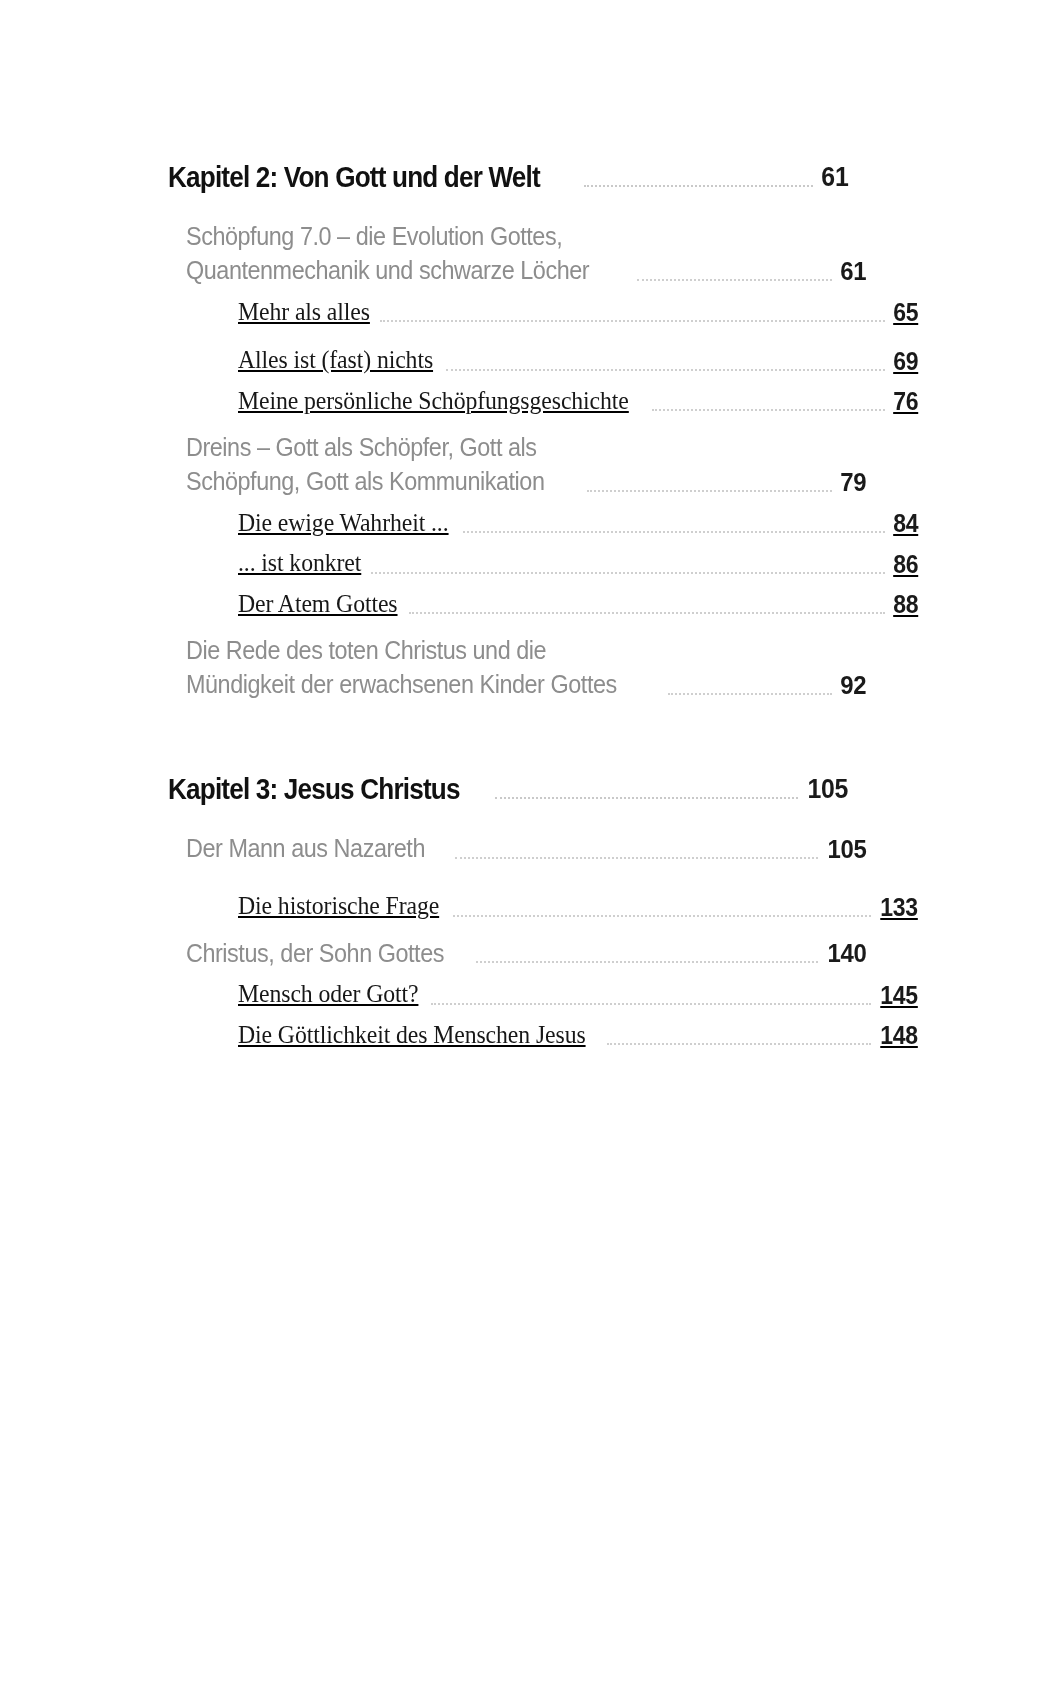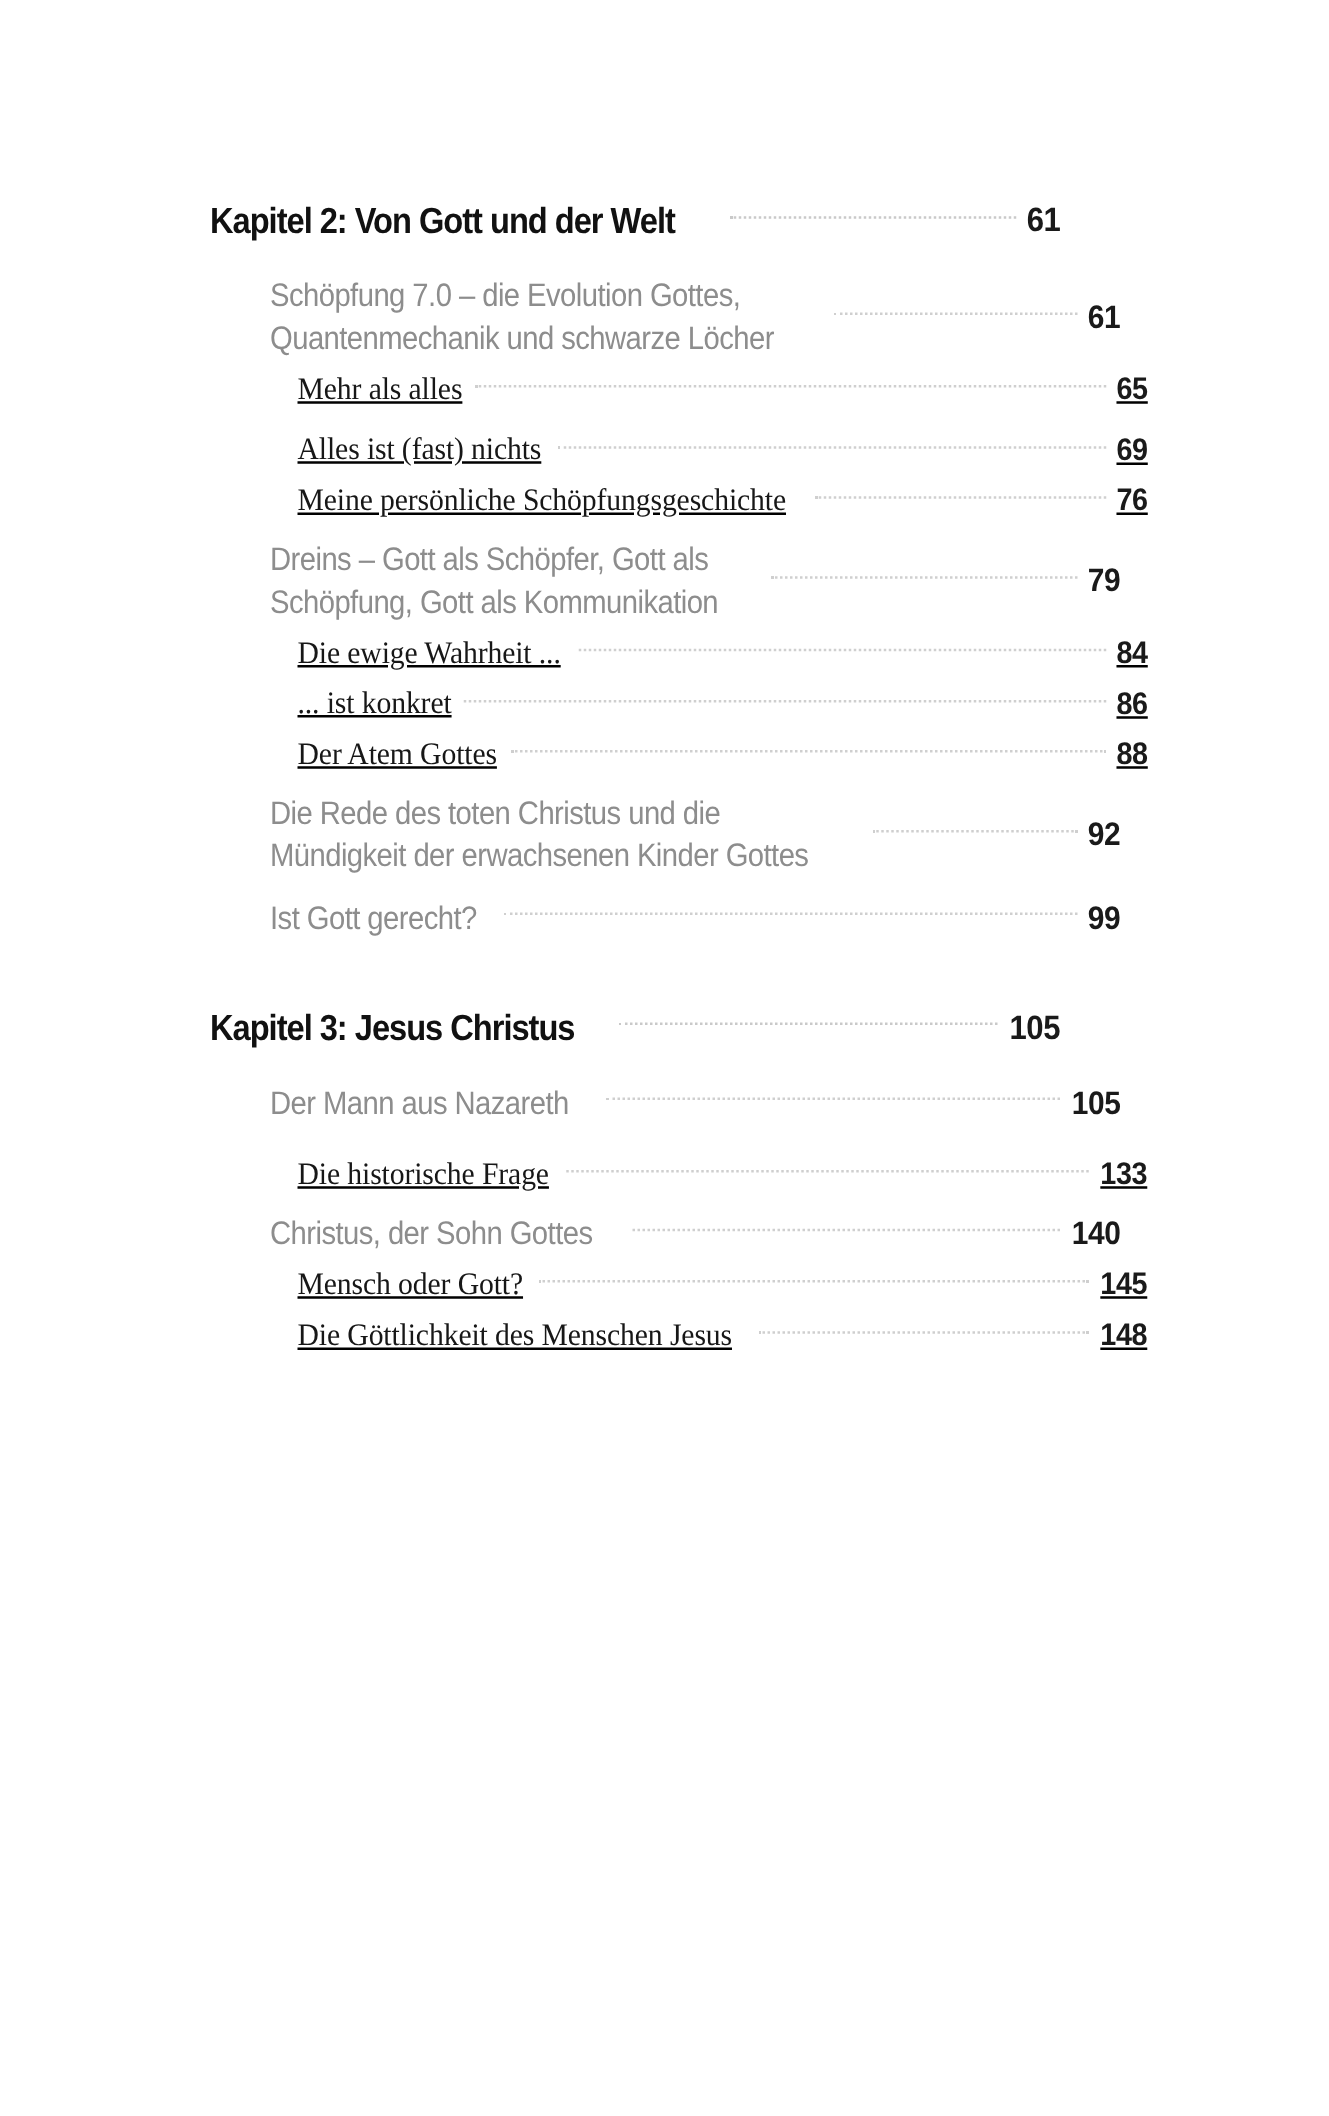--- a/index.html
+++ b/index.html
@@ -27,21 +27,21 @@
   .toc {
     position: absolute;
     left: 168px;
     top: 160px;
     width: 680px;
   }
 
   
   .entry {
     display: flex;
-    align-items: center;
+    align-items: flex-end;
     width: 100%;
   }
 
   .entry .title {
     white-space: pre-wrap;
     flex: 0 1 auto;
   }
 
   .entry .leader {
     flex: 1 1 auto;
@@ -81,21 +81,21 @@
   }
   .lvl1 .pagenum {
     font-size: 27px;
     padding-bottom: 1px;
     transform: scaleX(0.92);
     transform-origin: right bottom;
   }
 
   
   .lvl2 {
-    margin-left: 48px;
+    margin-left: 18px;
   }
   .lvl2 .title {
     font-family: "Liberation Sans", sans-serif;
     font-size: 26px;
     font-weight: normal;
     color: #8d8d8d;
     line-height: 1.30;
     letter-spacing: -0.5px;
     transform: scaleX(0.90);
     transform-origin: left bottom;
@@ -206,25 +206,20 @@
       </div>
       <div class="gap-section-before"></div>
       <div class="entry lvl2">
         <span class="title">Die Rede des toten Christus und die
 Mündigkeit der erwachsenen Kinder Gottes</span>
         <span class="leader"></span>
         <span class="pagenum">92</span>
       </div>
       <div class="gap-sub"></div>
       <div class="gap-sub"></div>
-      <div class="entry lvl2">
-        <span class="title">Ist Gott gerecht?</span>
-        <span class="leader"></span>
-        <span class="pagenum">99</span>
-      </div>
       <div class="gap-chapter-before"></div>
       <div class="entry lvl1">
         <span class="title">Kapitel 3: Jesus Christus</span>
         <span class="leader"></span>
         <span class="pagenum">105</span>
       </div>
       <div class="gap-after-chapter"></div>
       <div class="entry lvl2">
         <span class="title">Der Mann aus Nazareth</span>
         <span class="leader"></span>

